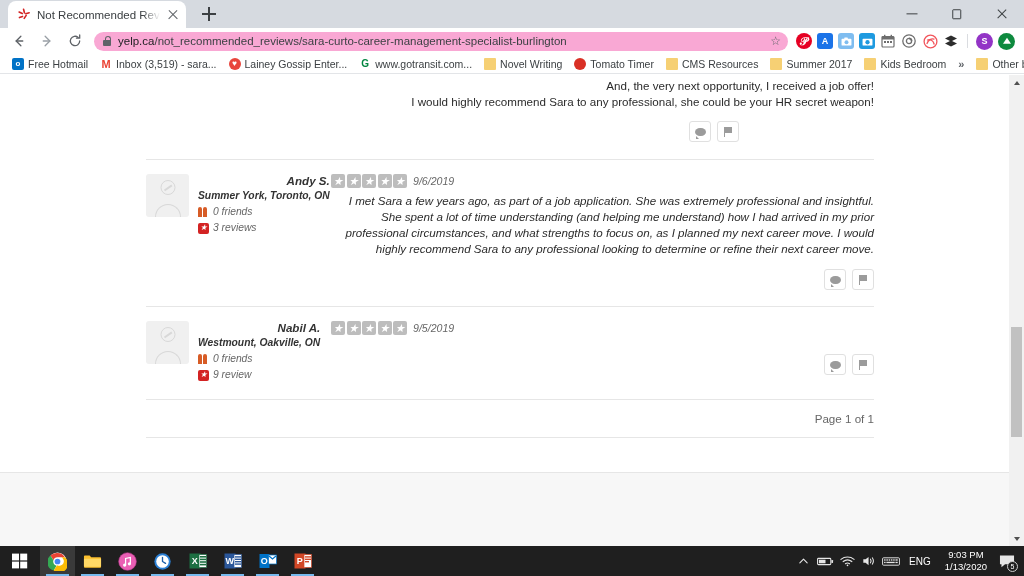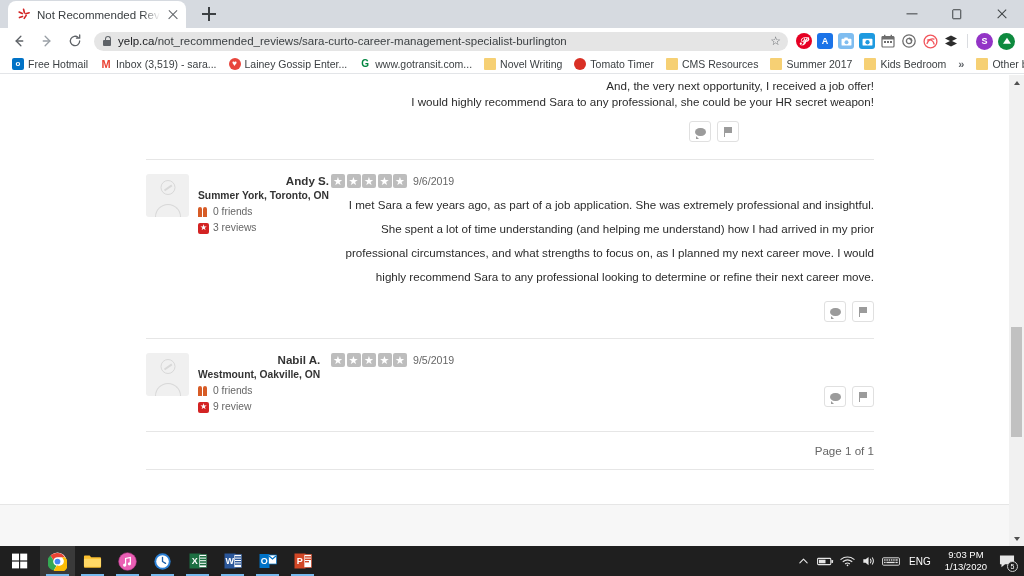--- a/index.html
+++ b/index.html
@@ -72,21 +72,21 @@
   .toolbar {
     position:absolute; left:0; top:28px; width:1024px; height:26px;
     background:#fff; display:flex; align-items:center; padding:0 6px;
     gap: 2px;
   }
   .navbtn { width:26px; height:26px; position:relative; cursor:pointer; flex:0 0 26px; }
   .navbtn svg { position:absolute; left:50%; top:50%; transform:translate(-50%,-50%); }
 
   .omnibox {
     flex:1 1 auto; height:19px; margin:0 6px 0 4px;
-    background:#e5e5e5; border-radius:10px;
+    background:#f9a8d4; border-radius:10px;
     display:flex; align-items:center; padding:0 9px; gap:7px;
     position:relative;
   }
   .lock { width:8px; height:10px; position:relative; flex:0 0 8px; }
   .lock::before {
     content:""; position:absolute; left:0; bottom:0; width:8px; height:6px;
     background:#5f6368; border-radius:1px;
   }
   .lock::after {
     content:""; position:absolute; left:1.8px; top:0; width:4.4px; height:5px;
@@ -141,21 +141,21 @@
   }
   .bubble { width:11px; height:8px; background:#9b9b9b; border-radius:5px/4px; position:relative;}
   .bubble::after{ content:""; position:absolute; left:1.5px; bottom:-3px; width:0; height:0;
                   border-left:3px solid #9b9b9b; border-top:3px solid transparent; border-bottom:0;}
   .flag { width:9px; height:10px; position:relative; }
   .flag::before{ content:""; position:absolute; left:0; top:0; width:1.4px; height:10px; background:#9b9b9b;}
   .flag::after { content:""; position:absolute; left:1.4px; top:0.5px; width:7px; height:5.5px; background:#9b9b9b;}
 
   .divider { height:1px; background:#e6e6e6; margin:0; }
 
-  .review { display:flex; padding:14px 0 0 0; }
+  .review { display:flex; padding:14px 0 0 0;font-style:italic; }
   .rv-left { width:185px; flex:0 0 185px; display:flex; gap:9px; }
   .avatar {
     width:43px; height:43px; flex:0 0 43px; background:#f0f0f0; border-radius:3px;
     position:relative; overflow:hidden;
   }
   .avatar .head {
     position:absolute; left:50%; top:6px; transform:translateX(-50%);
     width:15px; height:15px; border:1.5px solid #d8d8d8; border-radius:50%;
   }
   .avatar .head::after{
@@ -184,21 +184,21 @@
 
   .rv-right { flex:1 1 auto; padding-left:0; }
   .stars { display:flex; gap:1.5px; align-items:center; }
   .star-box {
     width:14px; height:14px; background:#bdbdbd; border-radius:2px;
     display:flex; align-items:center; justify-content:center;
     color:#fff; font-size:11px; line-height:1;
   }
   .rv-date { font-size:10.6px; color:#666; margin-left:6px; }
   .rv-head { display:flex; align-items:center; margin-bottom:5px; }
-  .rv-body { font-size:11.6px; color:#2b2b2b; line-height:24px; }
+  .rv-body { font-size:11.6px; color:#2b2b2b; line-height:16px; }
 
   .pagination { font-size:11.6px; color:#666; padding:12px 0 12px 0; }
   .backlink { font-size:11.6px; color:#357ebd; padding:14px 0 0 0; display:inline-block; cursor:pointer;}
 
   .yfooter {
     margin-top:34px; background:#f7f7f7; border-top:1px solid #e6e6e6;
     padding:22px 0 0 0; min-height:110px;
   }
 
   

